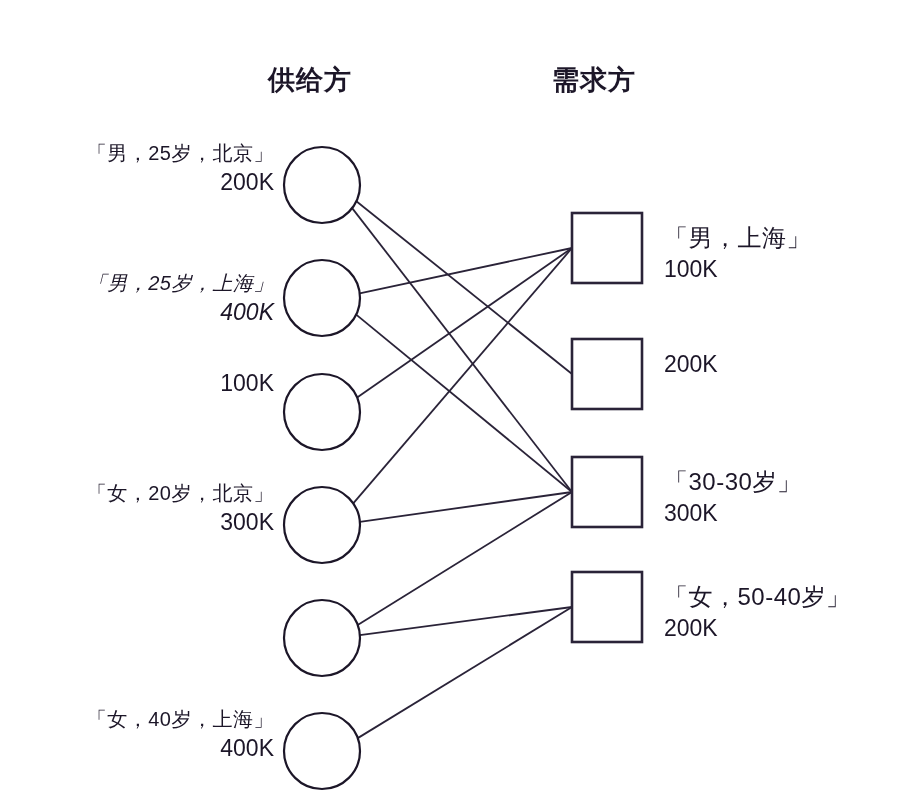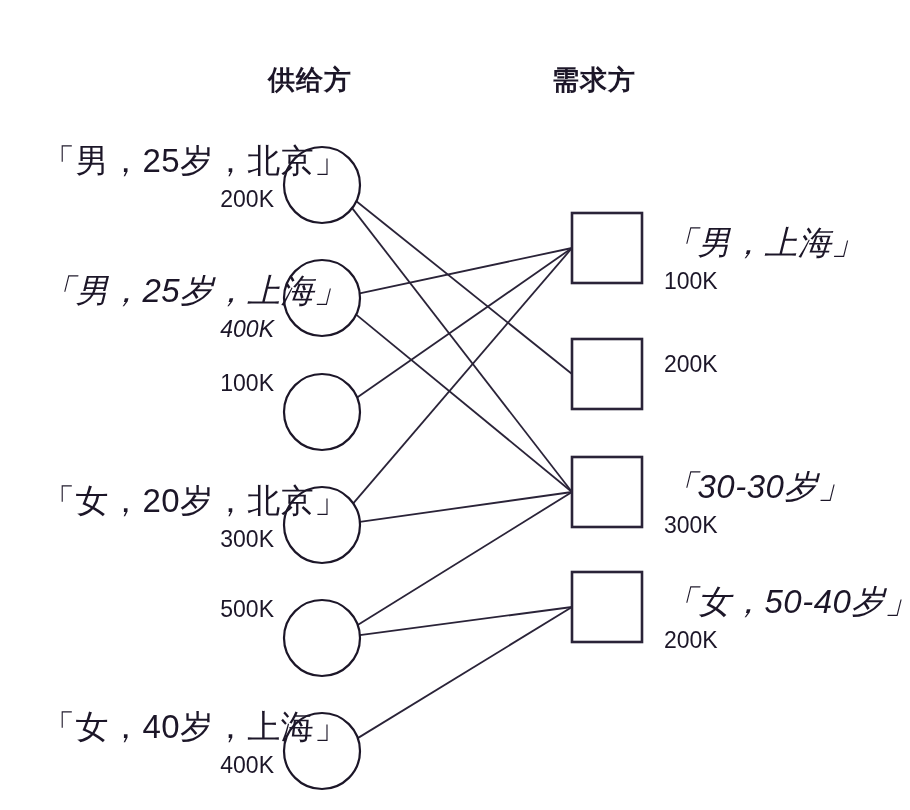--- a/index.html
+++ b/index.html
@@ -61,41 +61,40 @@
   .supply-label {
     position: absolute;
     width: 232px;
     text-align: right;
     color: #1c1628;
     line-height: 1.30;
     white-space: nowrap;
   }
   .supply-label .seg-title {
     display: block;
-    font-size: 33px;
+    font-size: 20px;
     letter-spacing: 0.5px;
   }
   .supply-label .seg-count {
     display: block;
     font-size: 23px;
     margin-top: 2px;
   }
 
   
   .demand-label {
     position: absolute;
     color: #1c1628;
     line-height: 1.30;
     white-space: nowrap;
   }
   .demand-label .seg-title {
     display: block;
-    font-size: 33px;
+    font-size: 24px;
     letter-spacing: 0.5px;
-    font-style: italic;
   }
   .demand-label .seg-count {
     display: block;
     font-size: 23px;
     margin-top: 2px;
   }
   .demand-label.indent .seg-title { padding-left: 12px; }
 </style>
 </head>
 <body>
@@ -145,21 +144,20 @@
         <span class="seg-count">400K</span>
       </div>
       <div class="supply-label" style="left: 42px; top: 367px;">
         <span class="seg-count">100K</span>
       </div>
       <div class="supply-label" style="left: 42px; top: 480px;">
         <span class="seg-title">「女，20岁，北京」</span>
         <span class="seg-count">300K</span>
       </div>
       <div class="supply-label" style="left: 42px; top: 593px;">
-        <span class="seg-count">500K</span>
       </div>
       <div class="supply-label" style="left: 42px; top: 706px;">
         <span class="seg-title">「女，40岁，上海」</span>
         <span class="seg-count">400K</span>
       </div>
     </div>
   <div id="demand-labels-layer">
       <div class="demand-label" style="left: 664px; top: 222px;">
         <span class="seg-title">「男，上海」</span>
         <span class="seg-count">100K</span>

